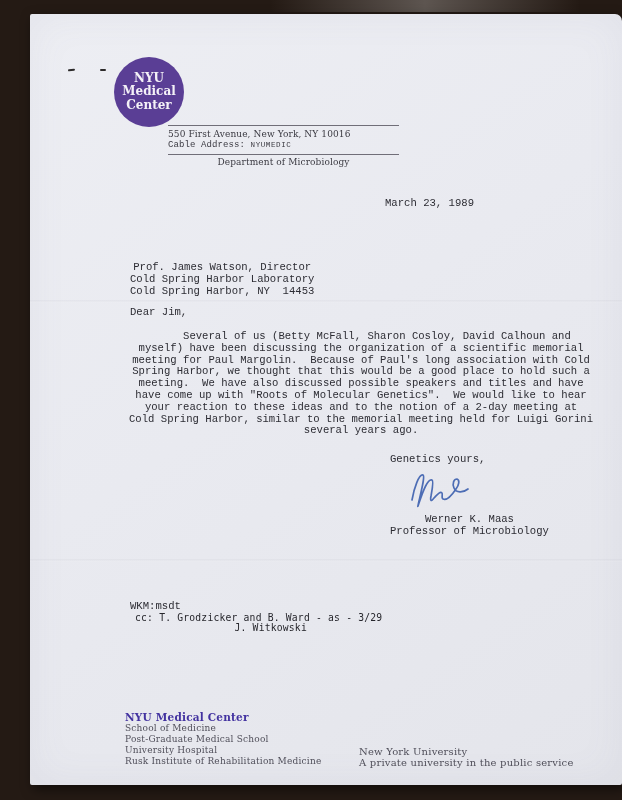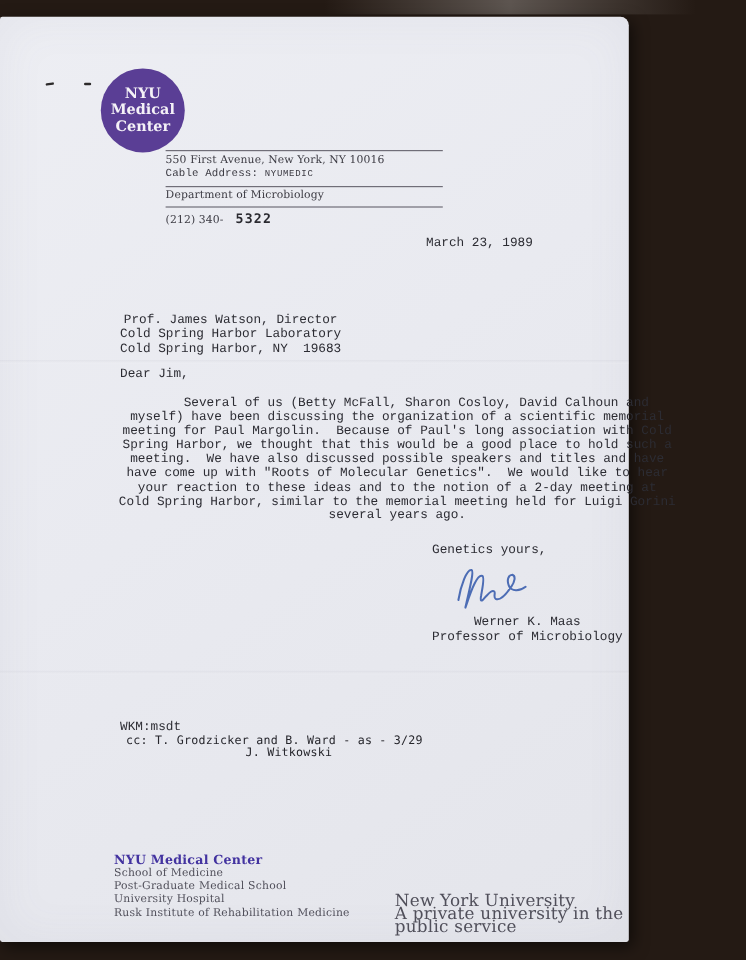--- a/index.html
+++ b/index.html
@@ -6,21 +6,21 @@
   .stage{
     position:relative;width:622px;height:800px;overflow:hidden;
     background:var(--mat-brown,#241a14);
     font-family:"DejaVu Serif",serif;
   }
   .mat-glare{
     position:absolute;top:0;left:270px;width:310px;height:12px;
     background:linear-gradient(90deg,rgba(140,133,128,0),rgba(150,144,140,.5),rgba(100,94,90,0));
   }
   .paper{
-    position:absolute;left:0;top:14px;width:524px;height:771px;
+    position:absolute;left:30px;top:14px;width:592px;height:771px;
     background:linear-gradient(145deg,#edeef3 0%,var(--paper,#e9eaf0) 45%,#e4e5eb 100%);
     border-radius:2px 7px 2px 2px;
     box-shadow:3px 4px 12px rgba(0,0,0,.55), inset 0 0 40px rgba(120,120,140,.07);
   }
   .fold{position:absolute;left:0;width:100%;height:3px;background:linear-gradient(180deg,rgba(80,80,100,.05),rgba(255,255,255,.12));}
   .fold.f1{top:286px}.fold.f2{top:545px}
   .speck{position:absolute;height:2px;background:#2c2a2a;border-radius:1px;}
   .speck.s1{left:38px;top:55px;width:7px;transform:rotate(-8deg);}
   .speck.s2{left:70px;top:55px;width:6px;}
 
@@ -35,21 +35,21 @@
     font-size:12px;line-height:13.5px;text-align:center;white-space:pre-line;
   }
   .lh-block{
     position:absolute;left:99px;top:111px;width:231px;
     font-size:9px;color:#3b3a42;letter-spacing:.1px;margin-left:39px;
   }
   .lh-row{line-height:11px;}
   .rule{border-top:1px solid #706e78;}
   .row-address{padding-top:3px;}
   .row-cable{padding-bottom:3px;font-family:Liberation Mono, monospace;}
-  .row-dept{padding-top:2px;padding-bottom:3px;}
+  .row-dept{padding-top:2px;padding-bottom:3px;text-align:center;}
   .row-phone{padding-top:3px;line-height:13px;}
   .caps{font-size:7.5px;letter-spacing:.6px;}
   .typed-num{
     font-family:"DejaVu Sans Mono",monospace;font-weight:bold;
     font-size:11px;color:#2a2a30;margin-left:10px;letter-spacing:1px;
   }
 
   
   .typed{
     position:absolute;font-family:"Liberation Mono",monospace;
@@ -72,21 +72,21 @@
   .f-title{
     position:absolute;left:95px;top:697px;
     font-weight:bold;font-size:10.5px;color:var(--footer-purple,#4333a0);letter-spacing:.2px;
   }
   .f-institutions{
     position:absolute;left:95px;top:709px;
     font-size:9px;line-height:11px;color:#504f5a;white-space:pre-line;letter-spacing:.2px;
   }
   .f-right{
     position:absolute;left:329px;top:732px;
-    font-size:14px;line-height:11px;color:#504f5a;white-space:pre-line;letter-spacing:.2px;
+    font-size:10px;line-height:11px;color:#504f5a;white-space:pre-line;letter-spacing:.2px;
   }
 </style>
 </head>
 <body>
 
 <div class="stage">
   <div class="mat-glare"></div>
 
   <div class="paper">
     <div class="fold f1"></div>
@@ -97,27 +97,26 @@
     <div class="logo">
       <div class="logo-text">NYU
 Medical
 Center</div>
     </div>
 
     <div class="lh-block">
       <div class="lh-row rule row-address">550 First Avenue, New York, NY 10016</div>
       <div class="lh-row row-cable"><span>Cable Address:</span> <span class="caps">NYUMEDIC</span></div>
       <div class="lh-row rule row-dept">Department of Microbiology</div>
-      <div class="lh-row rule row-phone"><span>(212) 340-</span><span class="typed-num">5322</span></div>
     </div>
 
     <div class="typed t-date">March 23, 1989</div>
     <div class="typed t-recipient">Prof. James Watson, Director
 Cold Spring Harbor Laboratory
-Cold Spring Harbor, NY  19683</div>
+Cold Spring Harbor, NY  14453</div>
     <div class="typed t-salutation">Dear Jim,</div>
     <div class="typed t-body">     Several of us (Betty McFall, Sharon Cosloy, David Calhoun and
 myself) have been discussing the organization of a scientific memorial
 meeting for Paul Margolin.  Because of Paul's long association with Cold
 Spring Harbor, we thought that this would be a good place to hold such a
 meeting.  We have also discussed possible speakers and titles and have
 have come up with "Roots of Molecular Genetics".  We would like to hear
 your reaction to these ideas and to the notion of a 2-day meeting at
 Cold Spring Harbor, similar to the memorial meeting held for Luigi Gorini
 several years ago.</div>

